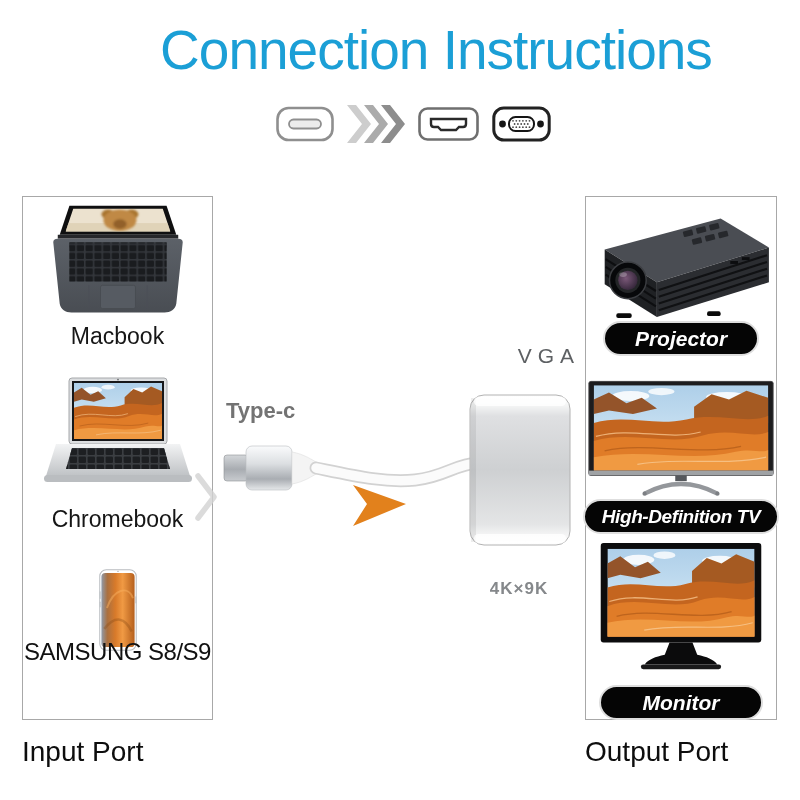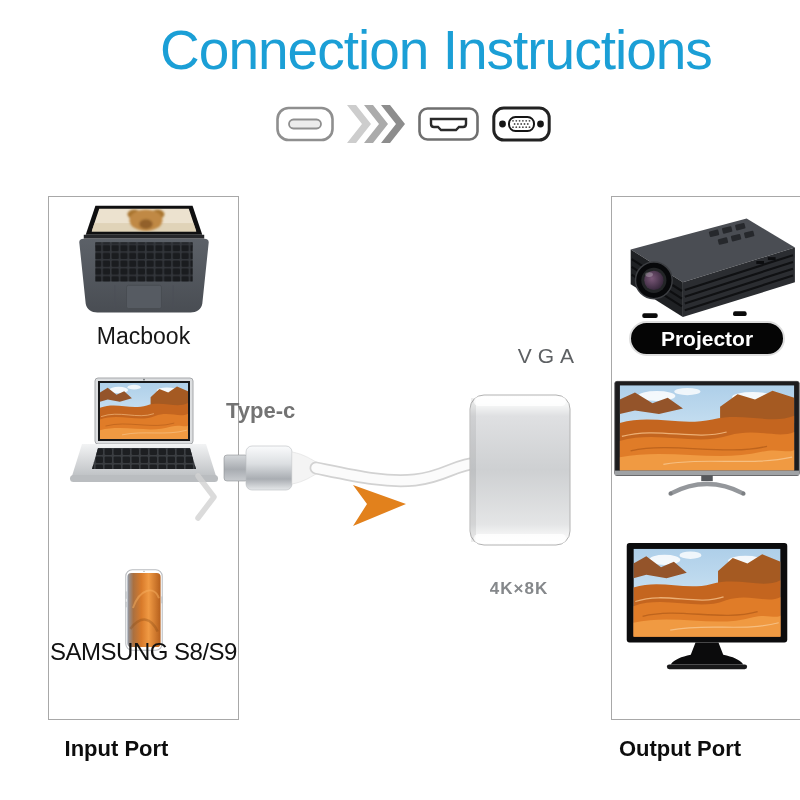--- a/index.html
+++ b/index.html
@@ -2,32 +2,32 @@
 <html><head>
 <meta charset="utf-8">
 <style>
   html,body{margin:0;padding:0;background:#fff;}
   .canvas{position:relative;width:800px;height:800px;background:#ffffff;overflow:hidden;
           font-family:"Liberation Sans",sans-serif;}
   .title{position:absolute;top:18px;left:0;width:800px;text-align:center;
          font-size:55px;font-weight:400;letter-spacing:-1px;color:#1b9fd6;padding-left:36px;}
   .icon-row{position:absolute;left:276px;top:104px;display:flex;align-items:center;gap:13px;}
   .icon-row span{line-height:0;display:block;}
-  .panel{position:absolute;top:196px;height:522px;border:1px solid #a8a8a8;background:transparent;margin-left:26px;}
+  .panel{position:absolute;top:196px;height:522px;border:1px solid #a8a8a8;background:transparent;}
   #left-panel{left:22px;width:189px;}
-  #right-panel{left:585px;width:190px;}
+  #right-panel{left:585px;width:190px;font-style:italic;}
   .dev{position:absolute;left:50%;transform:translateX(-50%);line-height:0;}
   .lbl{position:absolute;left:0;width:100%;text-align:center;font-size:23px;color:#161616;}
   .lbl2{position:absolute;left:0;width:100%;text-align:center;font-size:24px;letter-spacing:-0.5px;
         line-height:29px;color:#111;white-space:nowrap;}
   .pill{position:absolute;left:50%;transform:translateX(-50%);height:31px;background:#050505;
         border:2px solid #dedede;border-radius:19px;color:#fff;font-weight:bold;font-size:21px;
         display:flex;align-items:center;justify-content:center;white-space:nowrap;}
   .pill.tvpill{font-size:19px;letter-spacing:-0.4px;}
-  .cap{position:absolute;top:736px;text-align:center;font-weight:bold;font-size:22px;color:#0d0d0d;}
+  .cap{position:absolute;top:736px;text-align:left;font-weight:normal;font-size:28px;color:#0d0d0d;}
   .typec{position:absolute;left:226px;top:398px;font-size:22px;font-weight:bold;color:#737373;}
   .vga{position:absolute;left:458px;top:344px;width:122px;text-align:right;
        font-size:21px;letter-spacing:6px;color:#5d6063;}
   .hd{position:absolute;left:458px;top:550px;width:122px;text-align:center;
       font-size:27px;letter-spacing:2px;color:#85888b;}
   .hdsub{position:absolute;left:458px;top:579px;width:122px;text-align:center;
       font-size:17px;font-weight:bold;letter-spacing:1px;color:#85888b;}
   .adapterart{position:absolute;left:190px;top:380px;}
   .defsbox{position:absolute;width:0;height:0;overflow:hidden;}
 </style>
@@ -193,20 +193,21 @@
         <circle cx="76" cy="3.6" r="0.9" fill="#6a6d70"></circle>
         <svg x="32" y="7" width="88" height="56" viewBox="0 0 160 95" preserveAspectRatio="none">
           <use href="#canyon-art"></use>
         </svg>
         <polygon points="14,68 138,68 148,100 4,100" fill="url(#deckg)"></polygon>
         <polygon points="30,72 122,72 128,93 24,93" fill="#3b3e42"></polygon>
         <polygon points="30,72 122,72 128,93 24,93" fill="url(#keys)" opacity="0.9"></polygon>
         <rect x="2" y="99" width="148" height="7" rx="3.5" fill="#babdc0"></rect>
       </svg>
     </div>
+    <div class="lbl" style="top:309px">Chromebook</div>
 
     <div class="dev" style="top:372px">
       <svg width="58" height="82" viewBox="0 0 58 126">
         <rect x="1" y="1" width="56" height="124" rx="10" fill="#fff" stroke="#b9bcc0" stroke-width="1.6"></rect>
         <rect x="0.4" y="34" width="2" height="12" rx="1" fill="#c2c5c8"></rect>
         <rect x="0.4" y="50" width="2" height="9" rx="1" fill="#c2c5c8"></rect>
         <rect x="55.6" y="42" width="2" height="11" rx="1" fill="#c2c5c8"></rect>
         <rect x="3.5" y="6" width="51" height="114" rx="6" fill="url(#phoneg)"></rect>
         <path d="M12,60 C22,30 45,25 52,45" stroke="#f7b060" stroke-width="3" fill="none" opacity="0.5"></path>
         <path d="M8,92 C25,70 40,75 50,96" stroke="#8a4a14" stroke-width="4" fill="none" opacity="0.35"></path>
@@ -233,21 +234,21 @@
       <path d="M126,88 C165,96 195,103 225,100 C255,97 265,84 288,83" stroke="#fbfbfb" stroke-width="9.5"></path>
     </g>
     <g>
       <rect x="280" y="15" width="100" height="150" rx="14" fill="url(#alu)" stroke="#b2b2b2" stroke-width="1"></rect>
       <rect x="281" y="18" width="5" height="144" fill="#000000" opacity="0.07"></rect>
       <rect x="284" y="17" width="92" height="9" rx="4.5" fill="#ffffff" opacity="0.8"></rect>
       <rect x="284" y="154" width="92" height="9" rx="4.5" fill="#ffffff" opacity="0.8"></rect>
     </g>
     <polygon points="163,105 216,124 163,146 177,124" fill="#e2811c"></polygon>
   </svg>
-  <div class="hdsub">4K×8K</div>
+  <div class="hdsub">4K×9K</div>
 
   <div class="panel" id="right-panel">
     <div class="dev" style="top:8px">
       <svg width="184" height="114" viewBox="0 0 190 118">
         <polygon points="16,46 136,14 186,44 70,80" fill="#4a4d53"></polygon>
         <polygon points="16,46 70,80 70,116 16,82" fill="#1f2124"></polygon>
         <polygon points="70,80 186,44 186,80 70,116" fill="#2b2d31"></polygon>
         <g stroke="#101113" stroke-width="2.2">
           <line x1="72" y1="88" x2="184" y2="52"></line>
             <line x1="72" y1="95" x2="184" y2="59"></line>
@@ -285,27 +286,29 @@
         <svg x="7" y="6" width="182" height="89" viewBox="0 0 160 95" preserveAspectRatio="none">
           <use href="#canyon-art"></use>
         </svg>
         <rect x="2" y="95" width="192" height="5" fill="#9fa2a5"></rect>
         <rect x="92" y="100" width="12" height="6" fill="#55585c"></rect>
         <path d="M60,119 Q98,99 136,119" stroke="#94979b" stroke-width="4.5" fill="none"></path>
         <circle cx="60" cy="119" r="2.2" fill="#7c7f83"></circle>
         <circle cx="136" cy="119" r="2.2" fill="#7c7f83"></circle>
       </svg>
     </div>
+    <div class="pill tvpill" style="top:302px;min-width:184px;padding:0 4px">High-Definition TV</div>
 
     <div class="dev" style="top:344px">
       <svg width="172" height="134" viewBox="0 0 180 140">
         <rect x="6" y="2" width="168" height="104" rx="3" fill="#0c0c0d"></rect>
         <svg x="13" y="8" width="154" height="92" viewBox="0 0 160 95" preserveAspectRatio="none">
           <use href="#canyon-art"></use>
         </svg>
         <path d="M78,106 h24 l5,13 c10,2 17,5 21,10 h-76 c4,-5 11,-8 21,-10 Z" fill="#0b0b0c"></path>
         <rect x="48" y="129" width="84" height="5" rx="2.5" fill="#19191a"></rect>
       </svg>
     </div>
+    <div class="pill" style="top:488px;min-width:136px;padding:0 12px">Monitor</div>
   </div>
   <div class="cap" style="left:585px;width:190px">Output Port</div>
 
 </div>
 
 </body></html>

